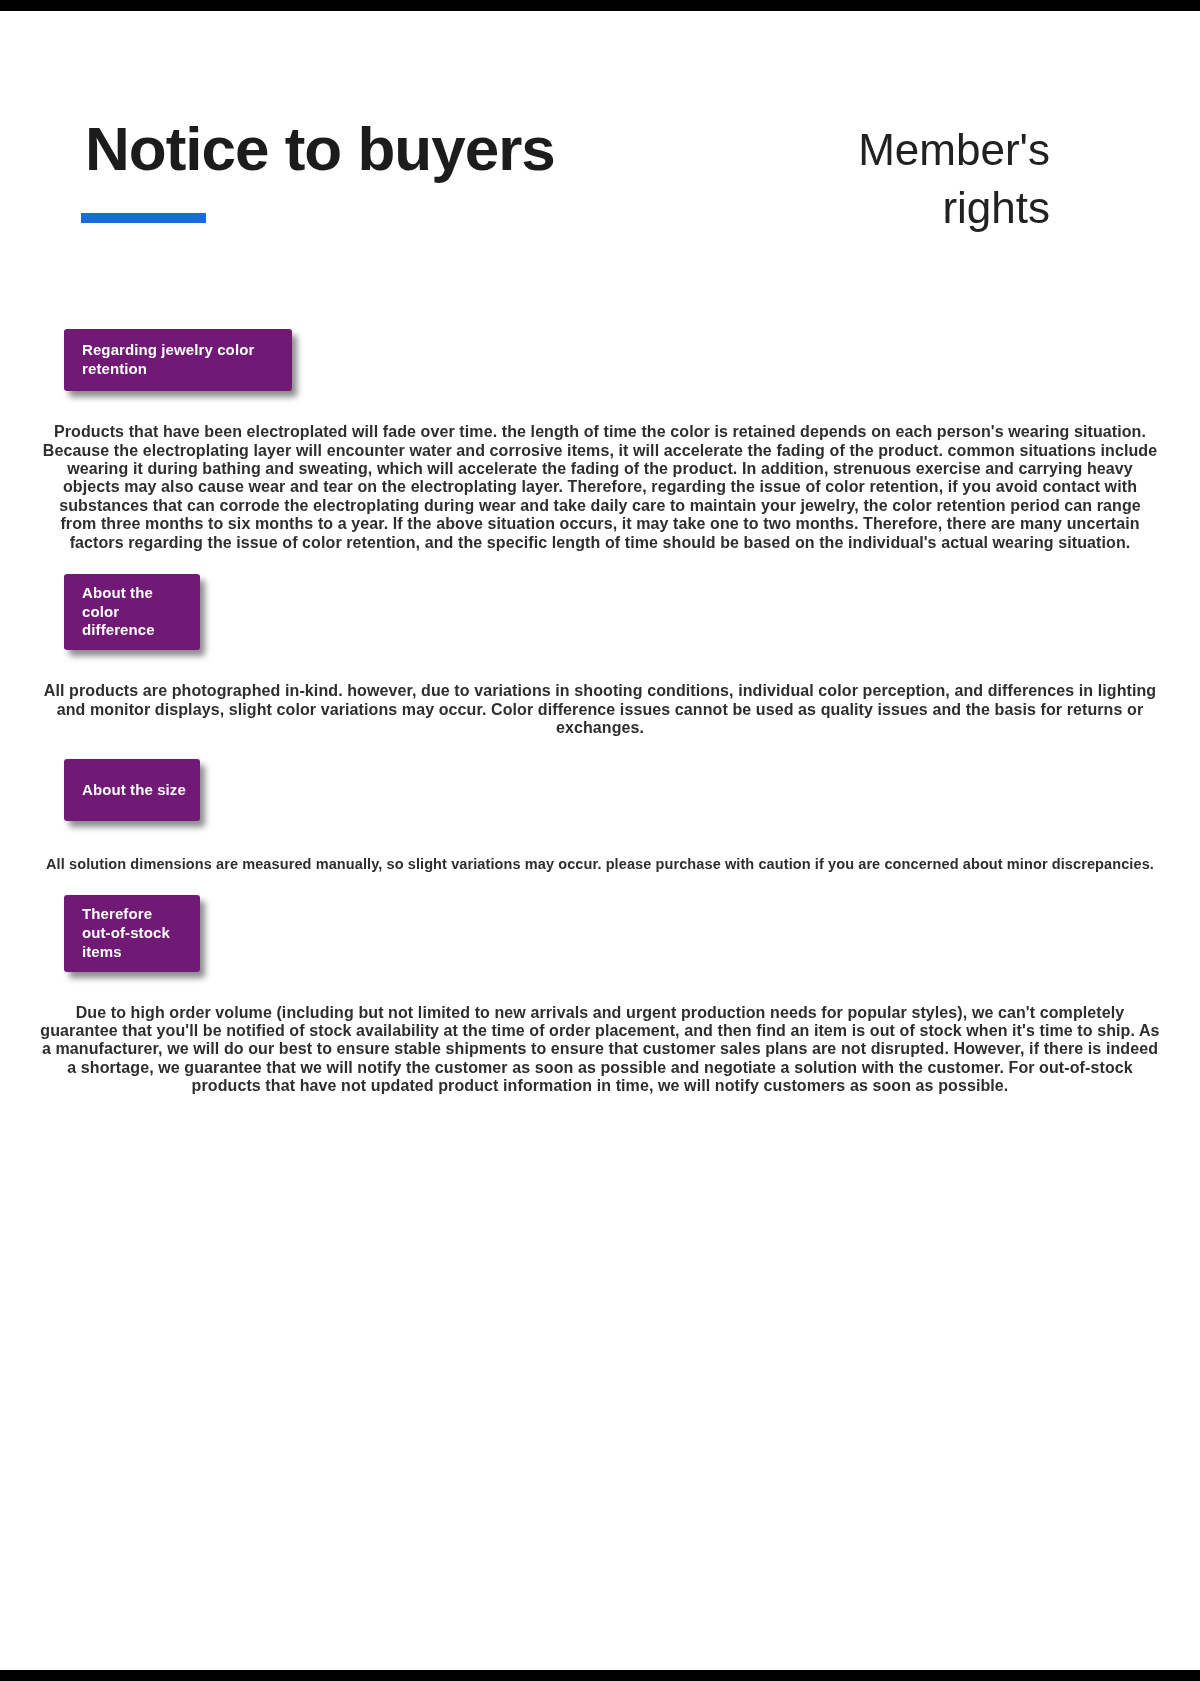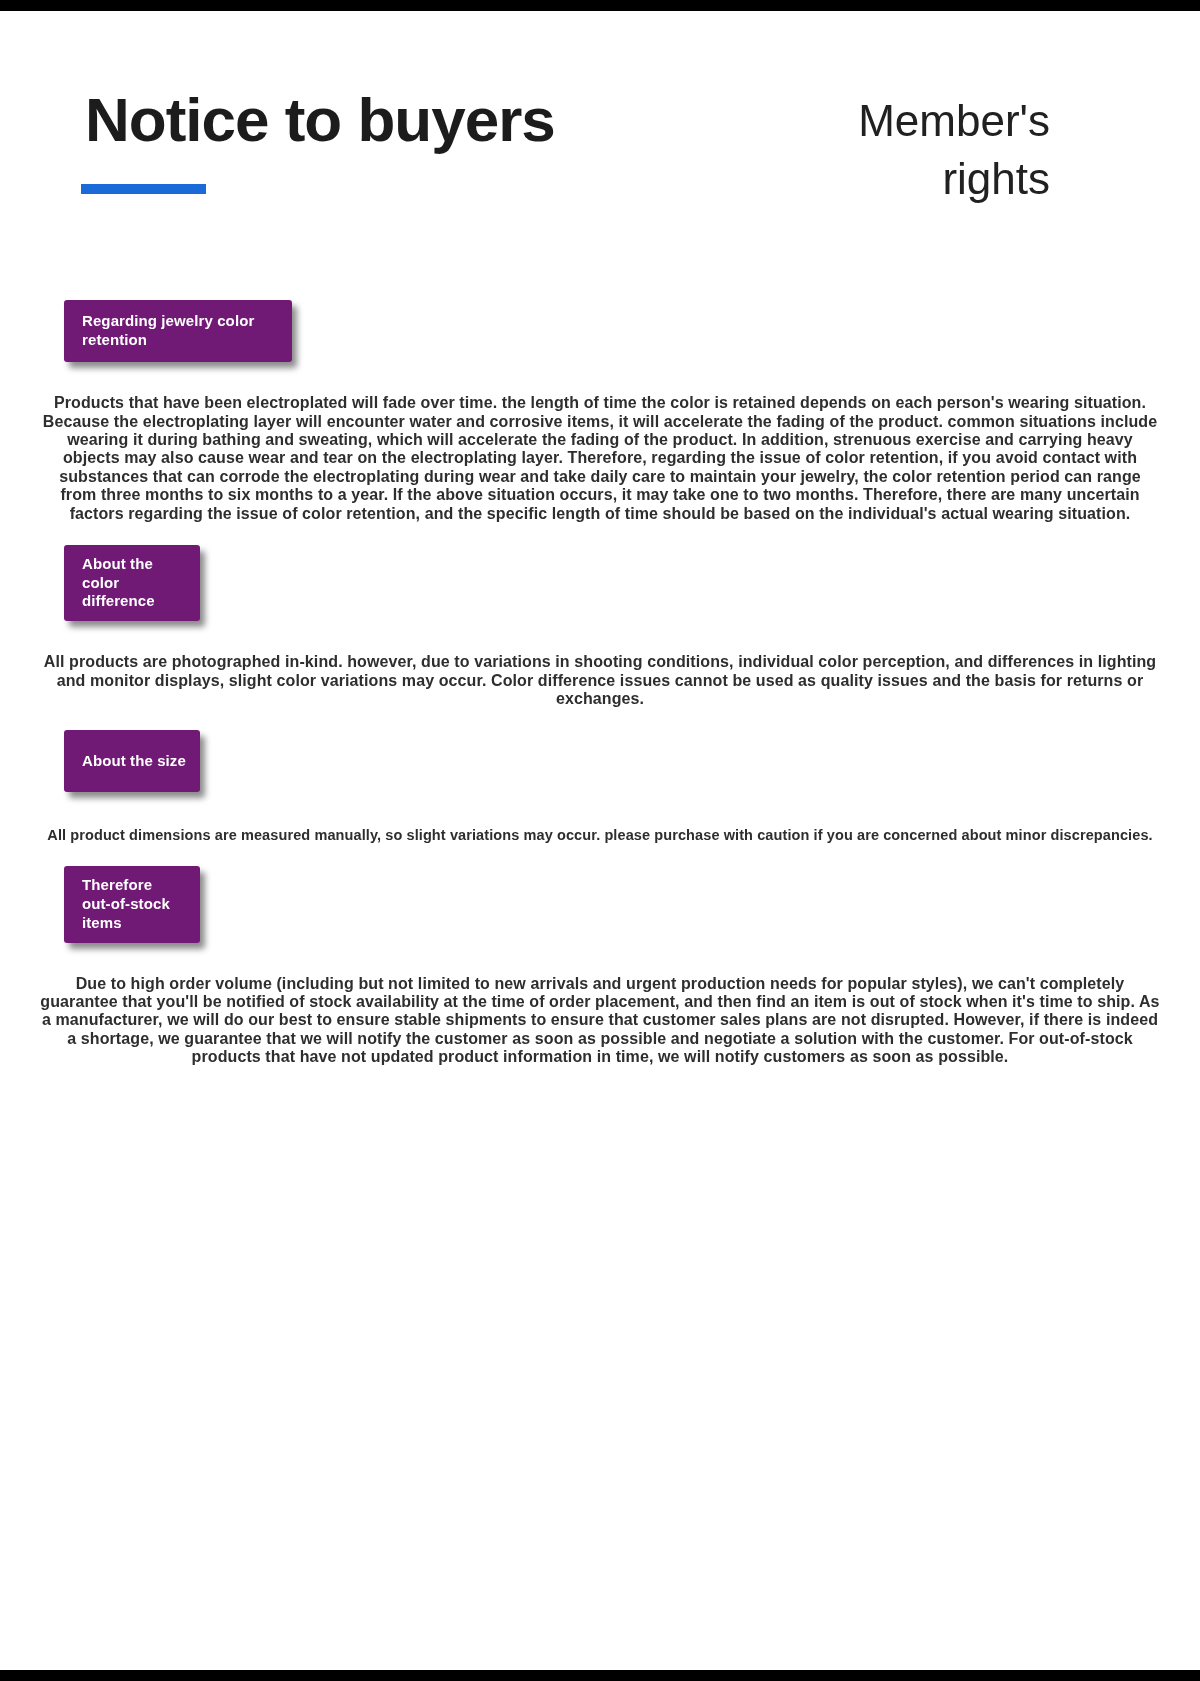--- a/index.html
+++ b/index.html
@@ -23,20 +23,21 @@
     background: #000000;
   }
   .top-bar { top: 0; }
   .bottom-bar { bottom: 0; }
 
   .header {
     display: flex;
     justify-content: space-between;
     align-items: flex-start;
     padding: 86px 150px 0 85px;
+    margin-top: 29px;
   }
 
   .page-title {
     font-size: 62px;
     font-weight: 800;
     color: #1c1c1c;
     letter-spacing: -1px;
     line-height: 1.1;
   }
 
@@ -132,21 +133,21 @@
         <span class="label-text">About the color
 difference</span>
       </div>
       <p class="body-text">All products are photographed in-kind. however, due to variations in shooting conditions, individual color perception, and differences in lighting and monitor displays, slight color variations may occur. Color difference issues cannot be used as quality issues and the basis for returns or exchanges.</p>
     </section>
 
     <section class="section">
       <div class="label-box w-md">
         <span class="label-text">About the size</span>
       </div>
-      <p class="body-text small">All product dimensions are measured manually, so slight variations may occur. please purchase with caution if you are concerned about minor discrepancies.</p>
+      <p class="body-text small">All solution dimensions are measured manually, so slight variations may occur. please purchase with caution if you are concerned about minor discrepancies.</p>
     </section>
 
     <section class="section">
       <div class="label-box w-md">
         <span class="label-text">Therefore
 out-of-stock items</span>
       </div>
       <p class="body-text">Due to high order volume (including but not limited to new arrivals and urgent production needs for popular styles), we can't completely guarantee that you'll be notified of stock availability at the time of order placement, and then find an item is out of stock when it's time to ship. As a manufacturer, we will do our best to ensure stable shipments to ensure that customer sales plans are not disrupted. However, if there is indeed a shortage, we guarantee that we will notify the customer as soon as possible and negotiate a solution with the customer. For out-of-stock products that have not updated product information in time, we will notify customers as soon as possible.</p>
     </section>
 

